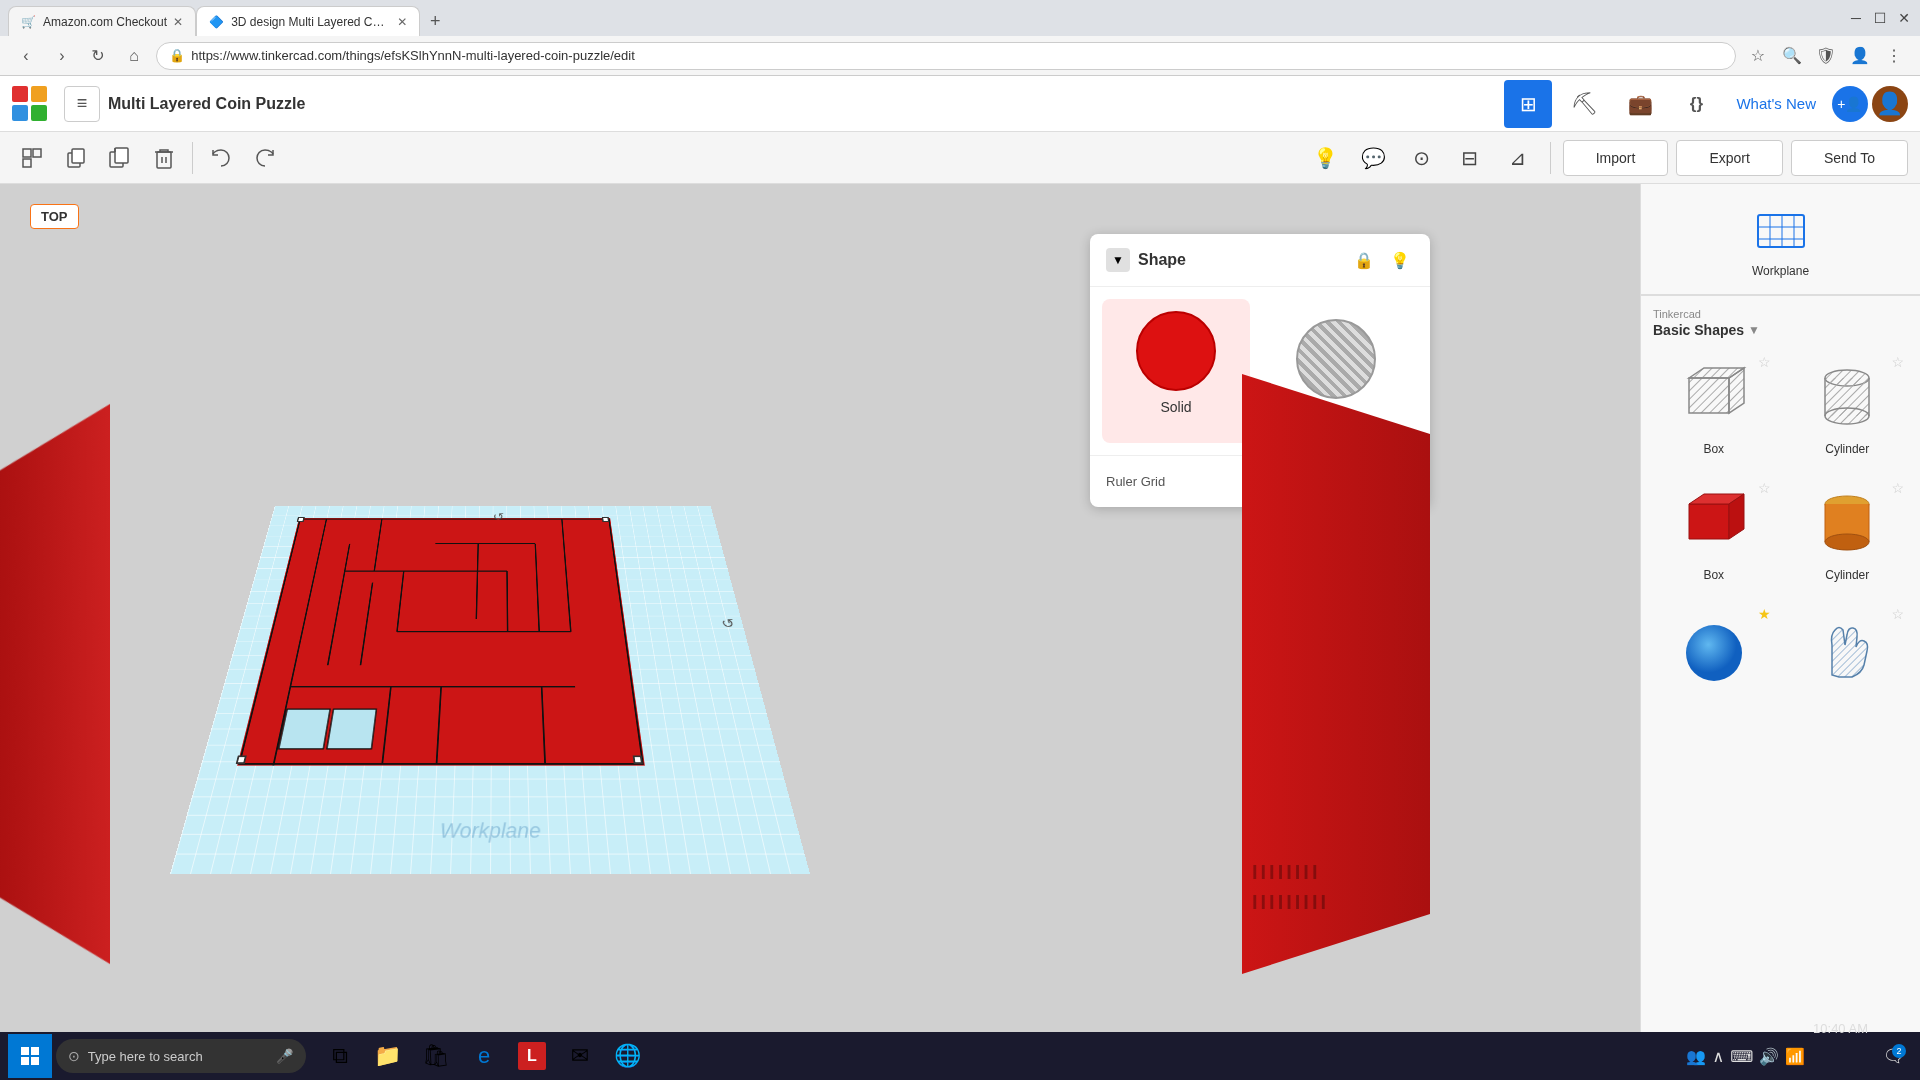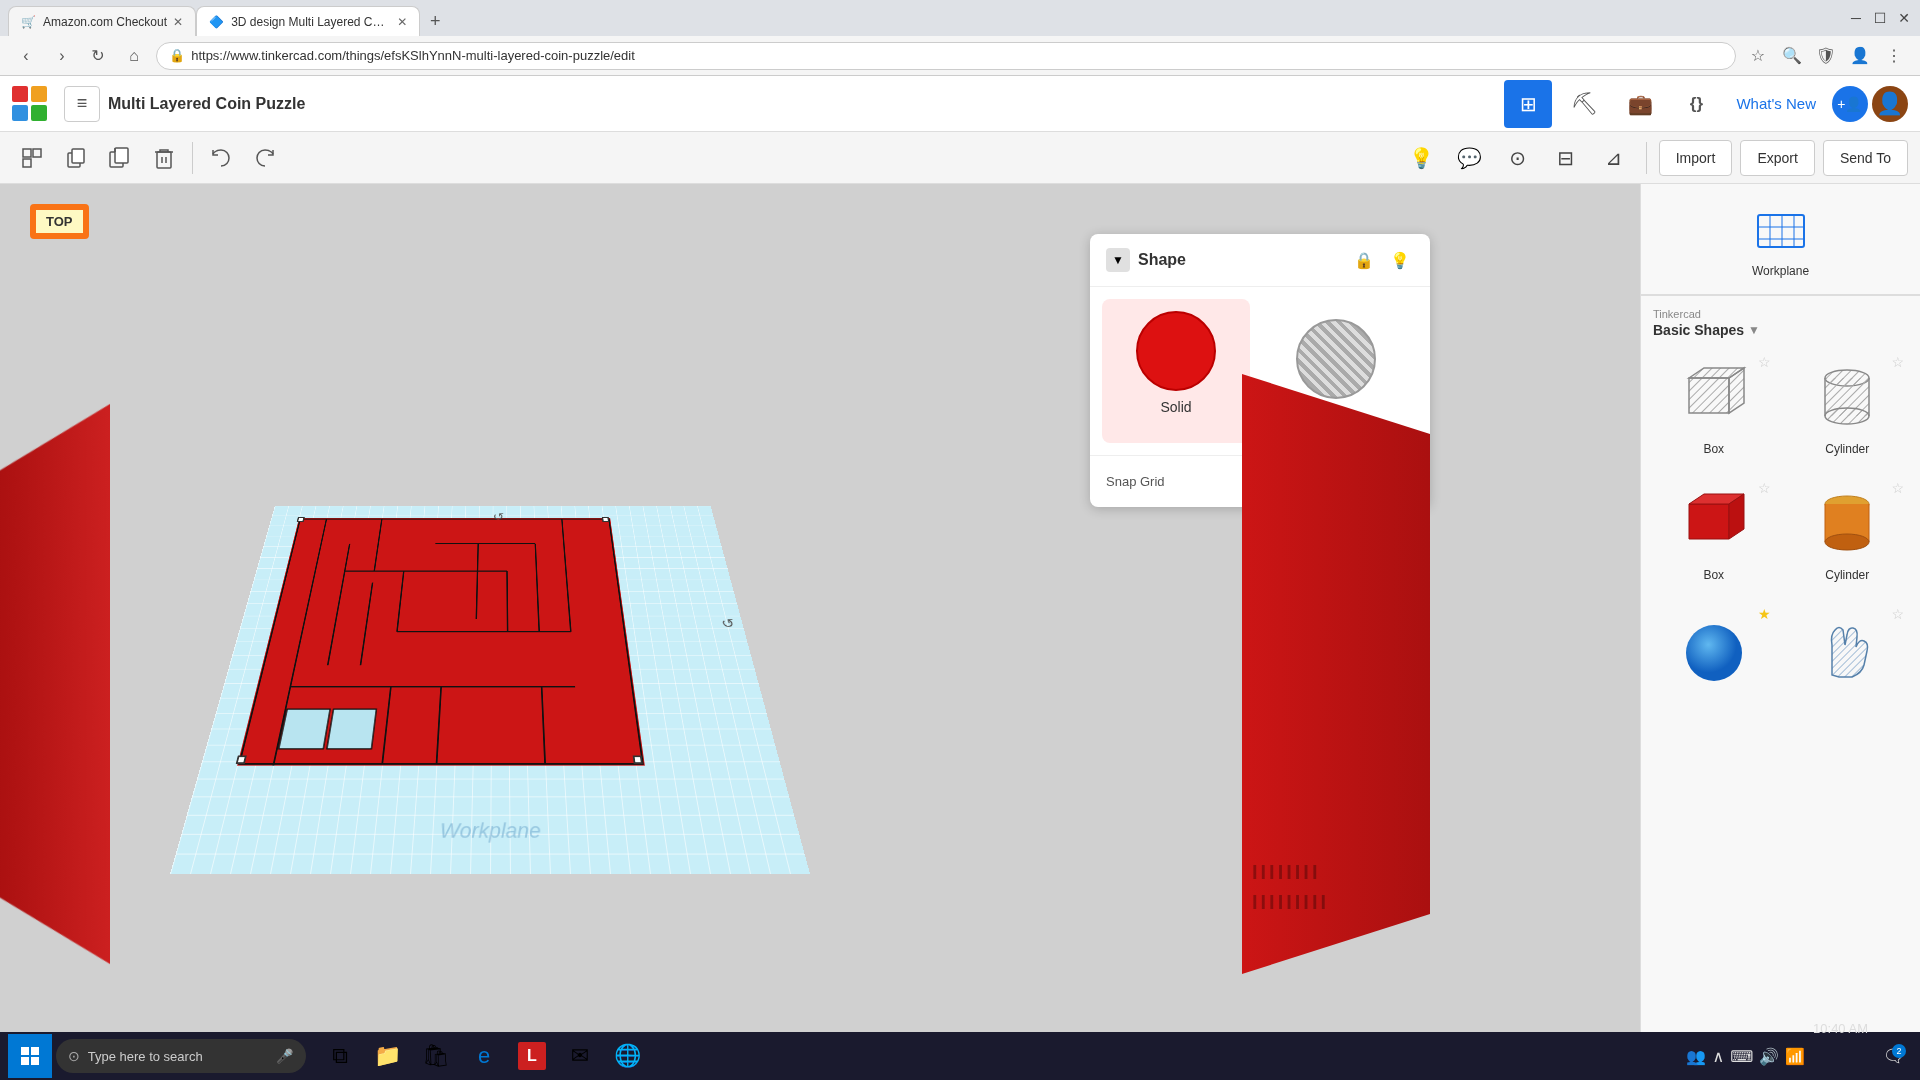--- a/index.html
+++ b/index.html
@@ -45,30 +45,30 @@
     .nav-icon-btn.active .nav-icon-symbol { color: #fff; }
     .whats-new-btn { font-size: 15px; color: #1a73e8; font-weight: 500; cursor: pointer; padding: 0 8px; }
     .user-btn { width: 36px; height: 36px; border-radius: 50%; background: #1a73e8; display: flex; align-items: center; justify-content: center; color: #fff; font-size: 14px; cursor: pointer; }
     .avatar { width: 36px; height: 36px; border-radius: 50%; background: #8b4513; display: flex; align-items: center; justify-content: center; overflow: hidden; cursor: pointer; }
 
     
     .toolbar { display: flex; align-items: center; height: 52px; background: #f5f5f5; border-bottom: 1px solid #ddd; padding: 0 12px; gap: 4px; }
     .tool-btn { width: 40px; height: 40px; display: flex; align-items: center; justify-content: center; cursor: pointer; border: none; background: none; border-radius: 4px; color: #444; font-size: 20px; }
     .tool-separator { width: 1px; height: 32px; background: #ccc; margin: 0 4px; }
     .toolbar-right { margin-left: auto; display: flex; align-items: center; gap: 8px; }
-    .toolbar-action-btn { height: 36px; padding: 0 16px; border: 1px solid #ccc; background: #fff; border-radius: 4px; font-size: 14px; cursor: pointer; color: #333; }
+    .toolbar-action-btn { height: 36px; padding: 0 32px; border: 1px solid #ccc; background: #fff; border-radius: 4px; font-size: 14px; cursor: pointer; color: #333; }
 
     
     .main-content { display: flex; flex: 1; overflow: hidden; }
 
     
     .canvas-area { flex: 1; position: relative; background: #d0d0d0; overflow: hidden; }
 
     
-    .view-label { position: absolute; background: #fef9c3; border: 6px solid #f97316; border-radius: 4px; padding: 4px 10px; font-size: 13px; font-weight: 600; color: #333; }
+    .view-label { position: absolute; background: #ffffff; border: 1px solid #f97316; border-radius: 4px; padding: 4px 10px; font-size: 13px; font-weight: 600; color: #333; }
     .view-top { top: 20px; left: 30px; }
 
     
     .view-controls { position: absolute; left: 20px; top: 50%; transform: translateY(-50%); display: flex; flex-direction: column; gap: 6px; }
     .view-ctrl-btn { width: 36px; height: 36px; border-radius: 50%; background: #e85555; display: flex; align-items: center; justify-content: center; color: #fff; cursor: pointer; font-size: 16px; border: none; }
     .view-ctrl-btn.home { background: #e85555; }
     .view-ctrl-btn.fit { background: #e85555; }
     .view-ctrl-btn.plus { background: #e85555; }
     .view-ctrl-btn.minus { background: #e85555; }
     .view-ctrl-btn.globe { background: #e85555; }
@@ -366,21 +366,21 @@
           <div class="shape-option selected" style="background:#ffe8e8; border-radius:8px; padding:12px; margin:-8px;">
             <div class="shape-circle solid"></div>
             <span class="shape-label">Solid</span>
           </div>
           <div class="shape-option" style="padding:12px;">
             <div class="shape-circle hole"></div>
             <span class="shape-label">Hole</span>
           </div>
         </div>
         <div class="snap-grid-bar">
-          <span class="snap-label">Snap Grid</span>
+          <span class="snap-label">Ruler Grid</span>
           <div class="snap-value">
             <span>0.5 mm</span>
             <span>▲</span>
           </div>
           <button class="edit-grid-btn">Edit Grid</button>
         </div>
       </div>
 
       <div style="position:absolute; right:280px; top:50%; background:#fff; border:1px solid #ccc; border-radius:50%; width:24px; height:24px; display:flex; align-items:center; justify-content:center; cursor:pointer; font-size:14px;">›</div>
     </div>

